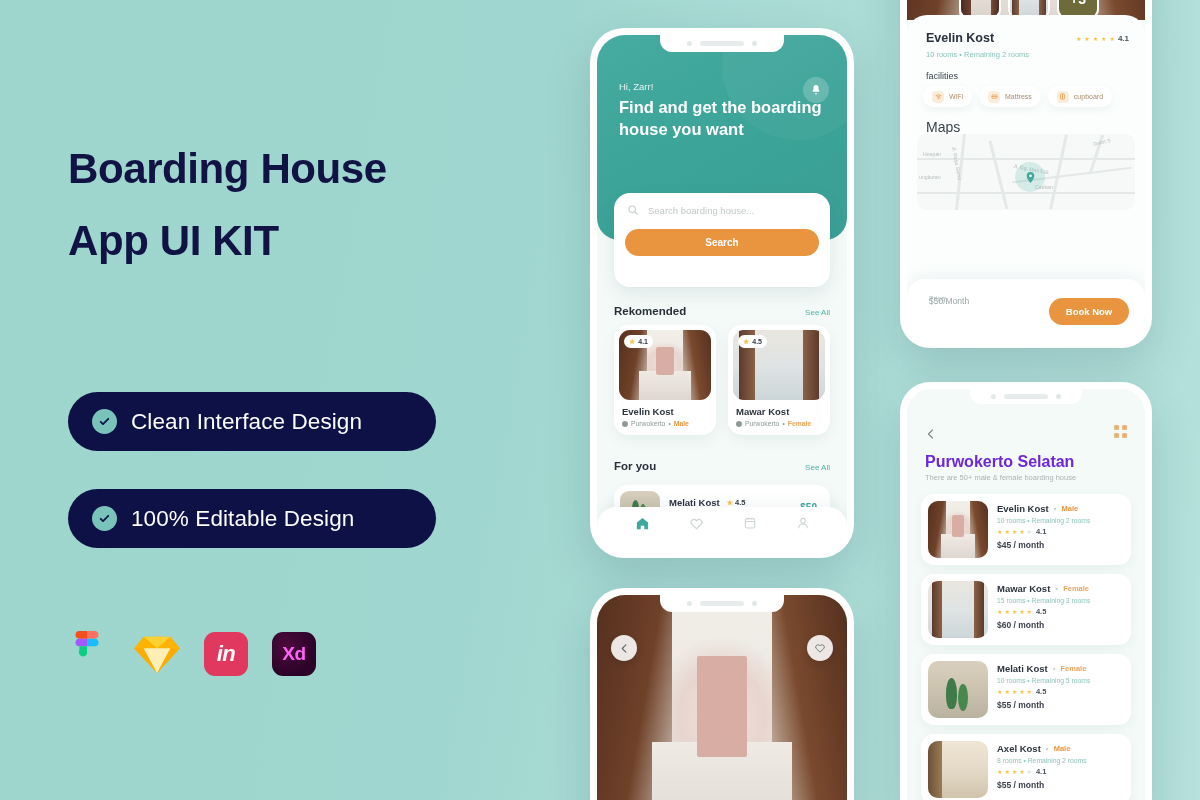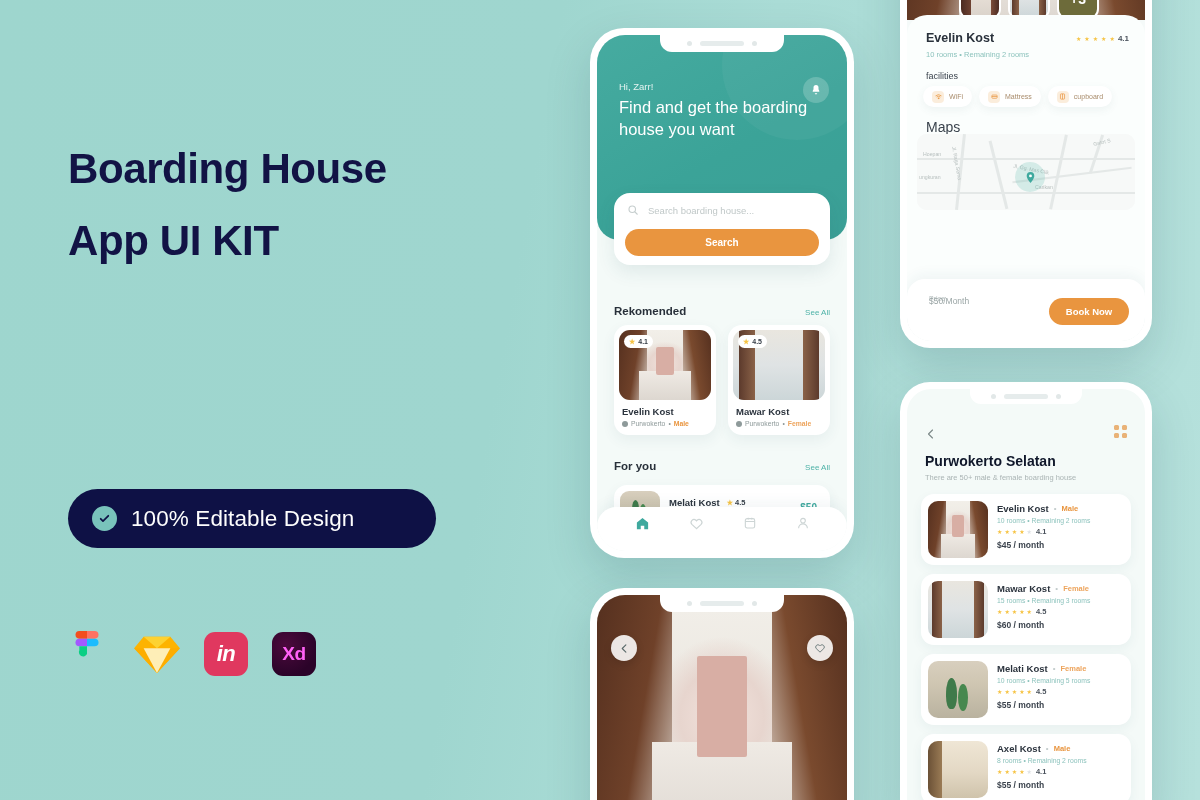--- a/index.html
+++ b/index.html
@@ -82,31 +82,31 @@
     border-radius: 0 0 22px 22px;
   }
   .a-header::after {
     content: ""; position: absolute; right: -25px; top: -45px;
     width: 150px; height: 150px; border-radius: 50%;
     background: rgba(255,255,255,0.045);
   }
   .a-greet { position: absolute; left: 22px; top: 46px; color: #e3f3f0; font-size: 9.5px; font-weight: 500; }
   .a-headline {
     position: absolute; left: 22px; top: 62px; width: 205px;
-    color: #ffffff; font-size: 16.5px; font-weight: 400; line-height: 1.33;
+    color: #ffffff; font-size: 16.5px; font-weight: 700; line-height: 1.33;
   }
   .a-bell {
     position: absolute; right: 18px; top: 42px;
     width: 26px; height: 26px; border-radius: 50%;
     background: rgba(255,255,255,0.2);
     display: flex; align-items: center; justify-content: center;
   }
 
   .a-searchcard {
-    position: absolute; left: 17px; top: 158px; width: 216px; height: 72px;
+    position: absolute; left: 17px; top: 158px; width: 216px; height: 94px;
     background: #ffffff; border-radius: 16px;
     box-shadow: 0 7px 18px rgba(40,90,95,0.10);
     text-decoration: underline;
   }
   .a-searchrow { position: absolute; left: 13px; top: 11px; display: flex; align-items: center; gap: 9px; }
   .a-searchph { color: #c0c8c8; font-size: 9.5px; }
   .a-searchbtn {
     position: absolute; left: 11px; top: 36px; width: 194px; height: 27px;
     background: #e9953f; border-radius: 14px;
     color: #ffffff; font-size: 10px; font-weight: 600;
@@ -225,21 +225,21 @@
     display: flex; align-items: center; justify-content: center;
   }
 
   
   #phoneD { left: 900px; top: 382px; width: 252px; height: 430px; border-radius: 30px 30px 0 0; padding: 7px 7px 0; }
   #phoneD .screen { left: 7px; top: 7px; width: 238px; height: 423px; border-radius: 24px 24px 0 0; background: #f4faf8; }
   #phoneD .notch { top: 7px; width: 112px; height: 15px; border-radius: 0 0 11px 11px; }
   .d-back { position: absolute; left: 18px; top: 37px; }
   .d-grid { position: absolute; right: 18px; top: 36px; display: grid; grid-template-columns: 5px 5px; gap: 3px; }
   .d-grid i { display: block; width: 5px; height: 5px; border-radius: 1.5px; background: #e9b277; }
-  .d-title { position: absolute; left: 18px; top: 64px; font-size: 14px; font-weight: 600; color: #0f172a; }
+  .d-title { position: absolute; left: 18px; top: 64px; font-size: 16px; font-weight: 600; color: #6d28d9; }
   .d-sub { position: absolute; left: 18px; top: 84px; font-size: 7.5px; color: #aab4b4; }
   .d-list { position: absolute; left: 14px; top: 105px; width: 210px; display: flex; flex-direction: column; gap: 9px; }
   .d-row {
     background: #ffffff; border-radius: 13px; padding: 7px;
     display: flex; gap: 9px; box-shadow: 0 4px 12px rgba(40,90,95,0.06);
   }
   .d-row-img { width: 60px; height: 57px; border-radius: 10px; overflow: hidden; flex: 0 0 auto; }
   .d-row-body { flex: 1; padding-top: 2px; }
   .d-row-top { display: flex; align-items: center; gap: 5px; }
   .d-row-name { font-size: 9.5px; font-weight: 600; color: #2c343e; }
@@ -286,20 +286,28 @@
 <body>
 
 <div id="stage">
 
   <div class="promo">
     <div class="promo-title">
       <span>Boarding House</span>
       <span class="l2">App UI KIT</span>
     </div>
 
+    <div class="badge b1">
+      <span class="badge-check">
+        <svg width="13" height="13" viewBox="0 0 24 24">
+            <path d="M5 12.5l4.2 4.2L19 7" stroke="#0e1145" stroke-width="3.2" fill="none" stroke-linecap="round" stroke-linejoin="round"></path>
+          </svg>
+      </span>
+      <span class="badge-label">Clean Interface Design</span>
+    </div>
 
     <div class="badge b2">
       <span class="badge-check">
         <svg width="13" height="13" viewBox="0 0 24 24">
             <path d="M5 12.5l4.2 4.2L19 7" stroke="#0e1145" stroke-width="3.2" fill="none" stroke-linecap="round" stroke-linejoin="round"></path>
           </svg>
       </span>
       <span class="badge-label">100% Editable Design</span>
     </div>
 

